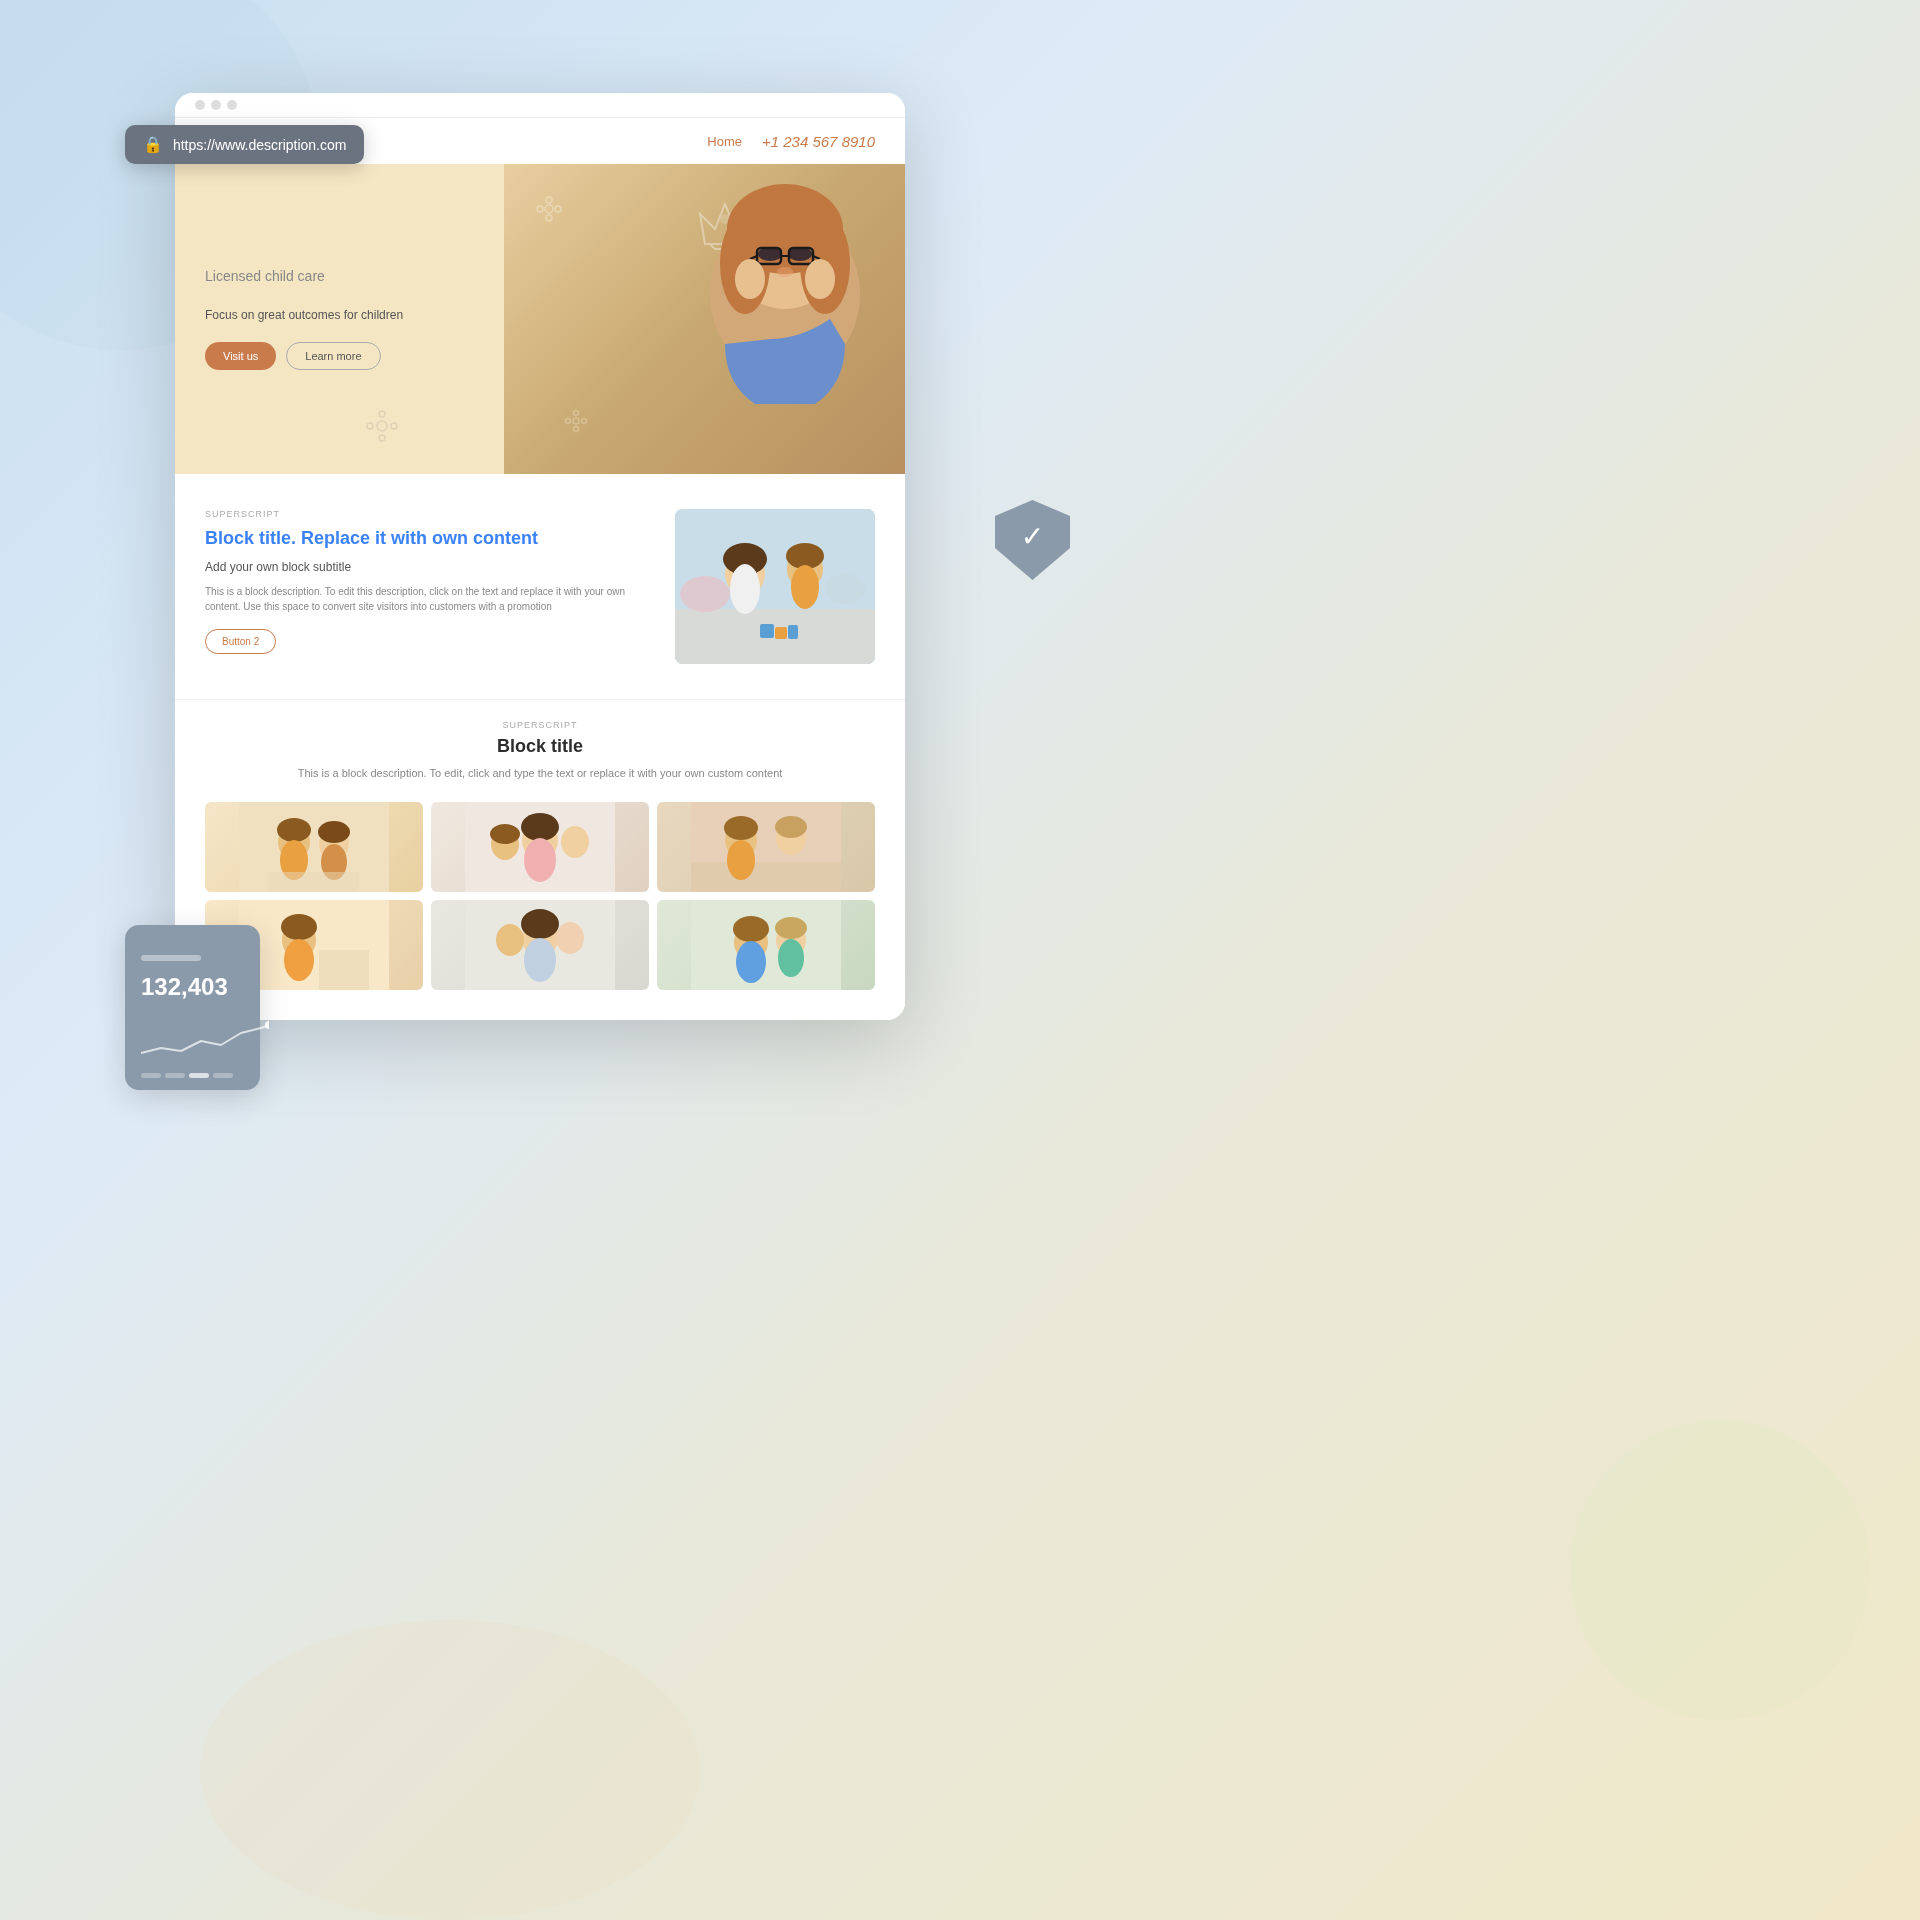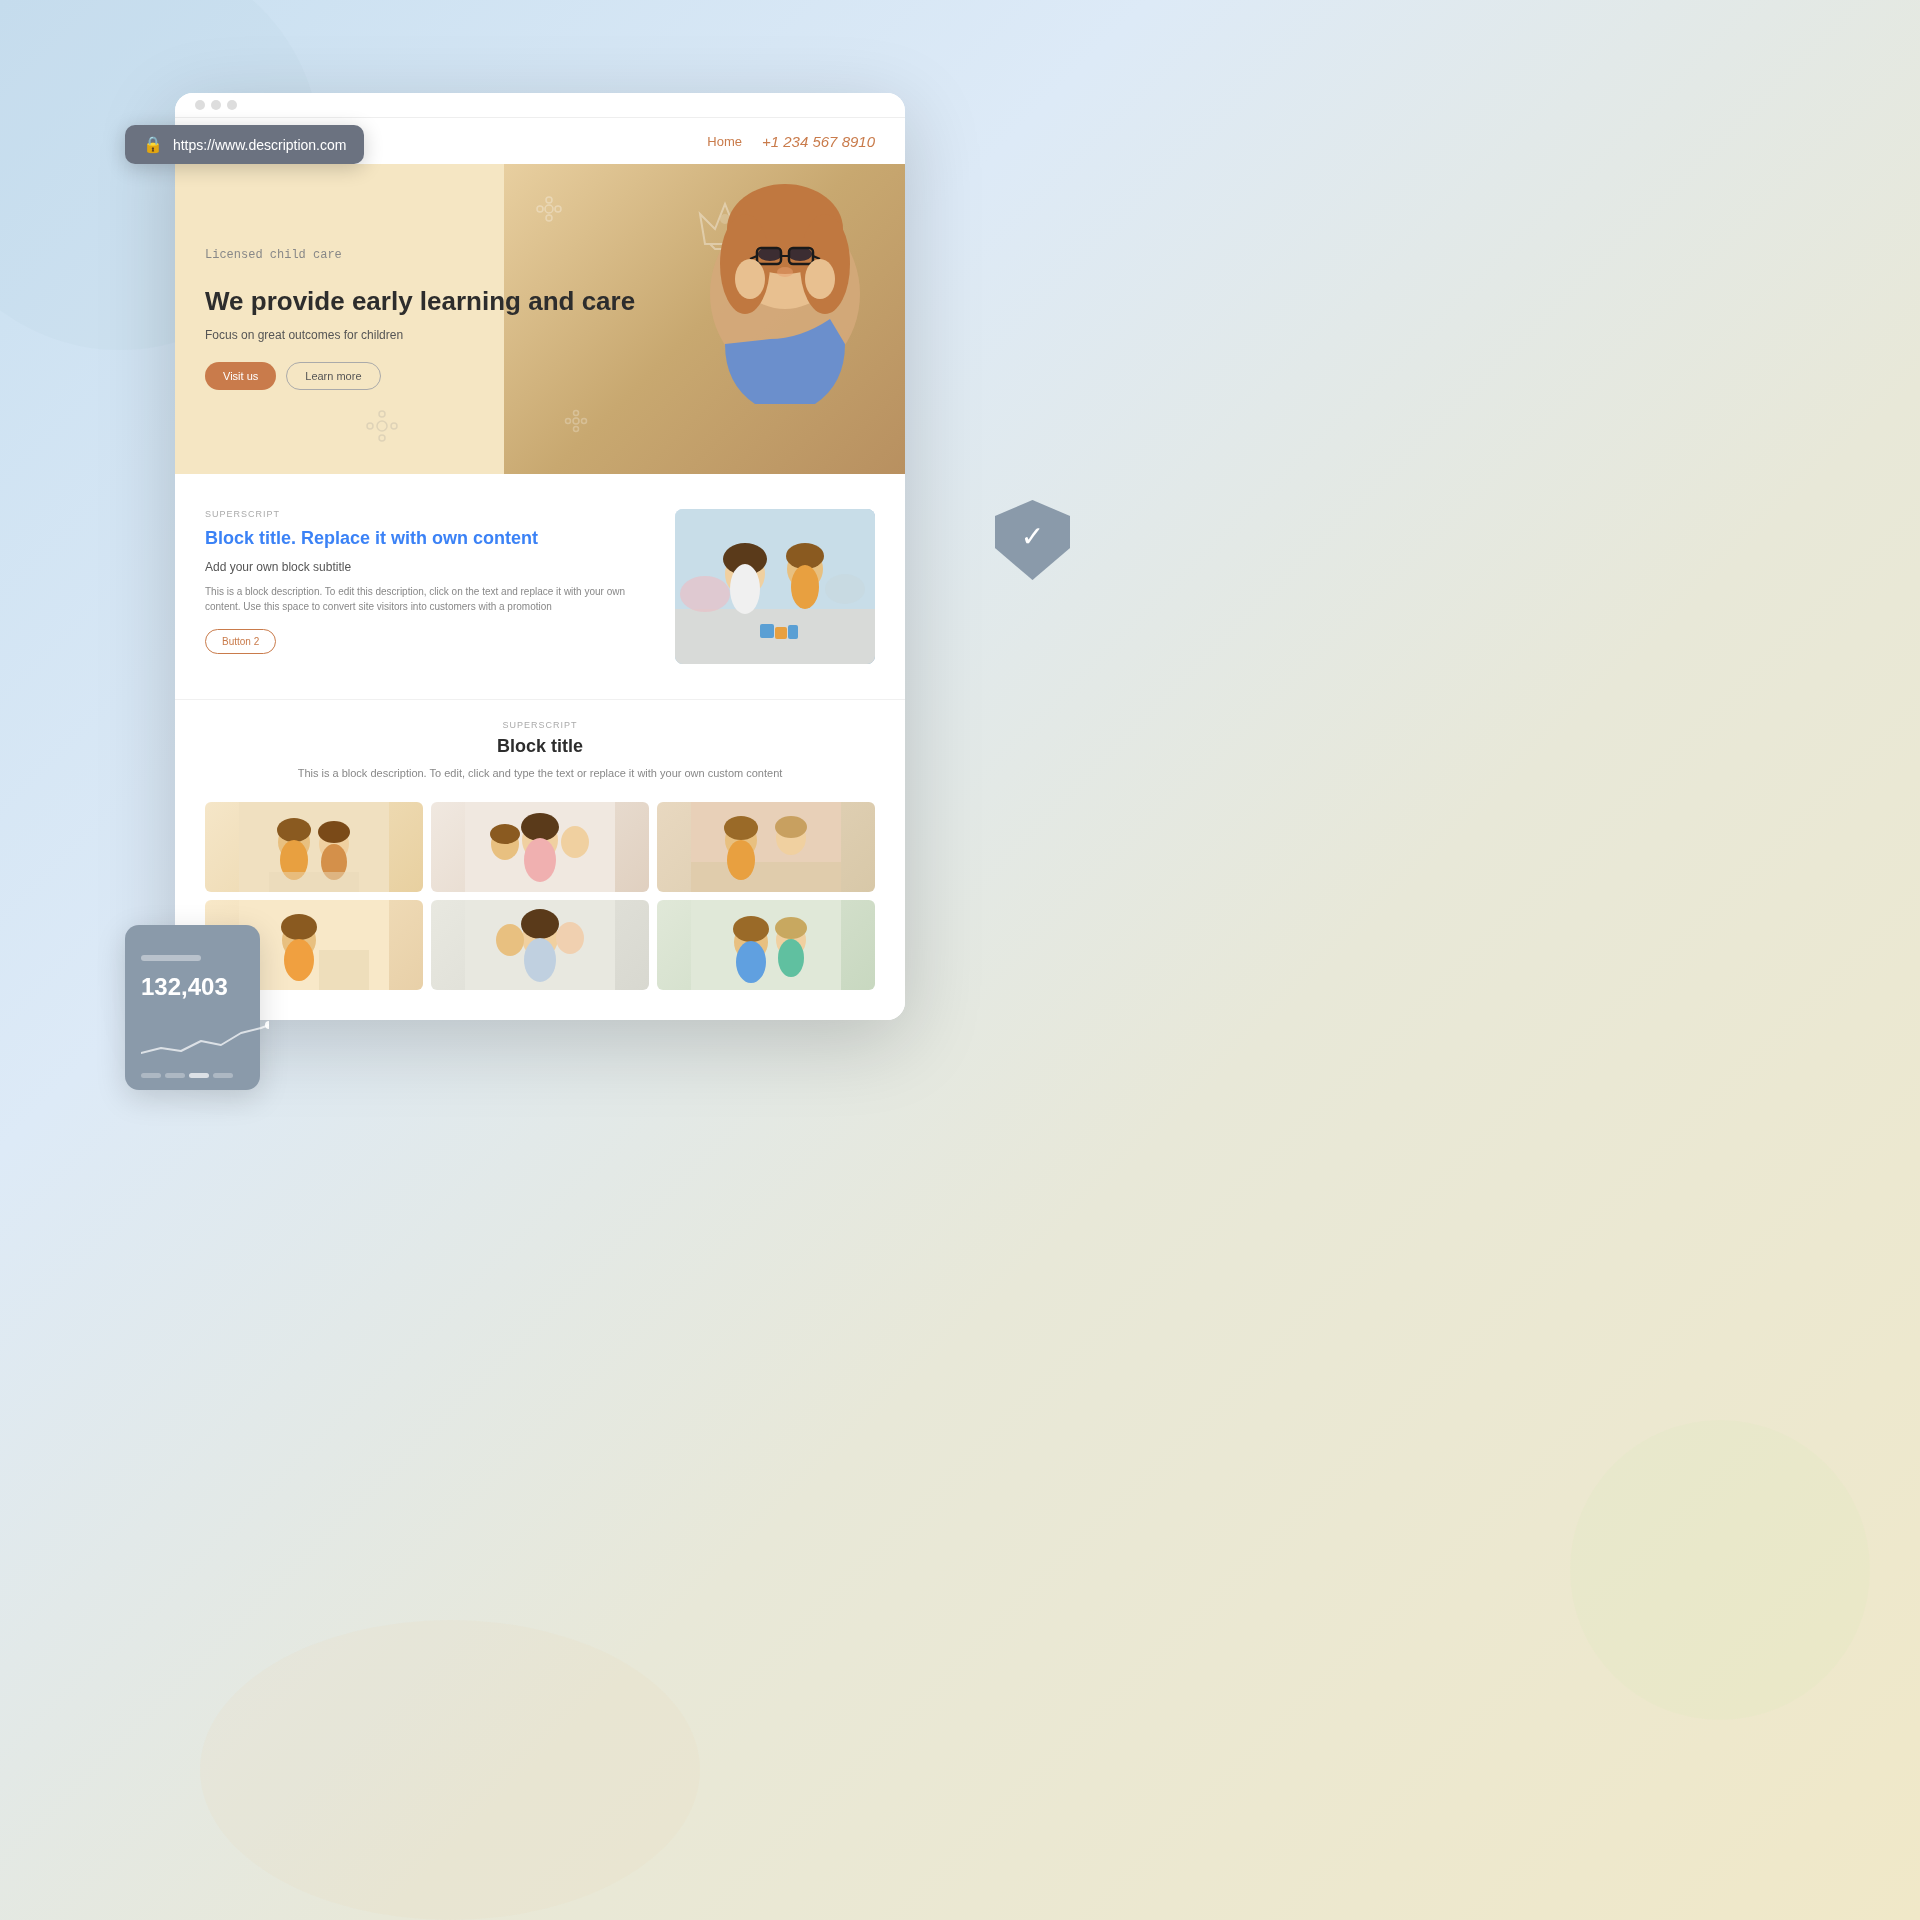--- a/index.html
+++ b/index.html
@@ -109,24 +109,23 @@
       display: flex;
       align-items: center;
     }
     .hero-content {
       padding: 40px 30px;
       flex: 1;
       z-index: 2;
       position: relative;
     }
     .hero-label {
-      font-size: 12px;
+      font-size: 14px;
       color: #888;
       margin-bottom: 24px;
-      font-family: Liberation Mono, monospace;
     }
     .hero-title {
       font-size: 26px;
       font-weight: 700;
       color: #2d2d2d;
       line-height: 1.2;
       margin-bottom: 10px;
     }
     .hero-subtitle {
       font-size: 12px;
@@ -432,21 +431,20 @@
     </div>
     <div class="nav-links">
       <a class="nav-link" href="#">Home</a>
       <span class="nav-phone">+1 234 567 8910</span>
     </div>
   </div>
 
   <div class="hero-section">
     <div class="hero-content">
       <div class="hero-label">Licensed child care</div>
-      <div class="hero-title">We provide early learning and care</div>
       <div class="hero-subtitle">Focus on great outcomes for children</div>
       <div class="hero-buttons">
         <button class="btn-primary">Visit us</button>
         <button class="btn-secondary">Learn more</button>
       </div>
     </div>
 
     <div class="hero-image">
       <div class="hero-image-placeholder">
 

